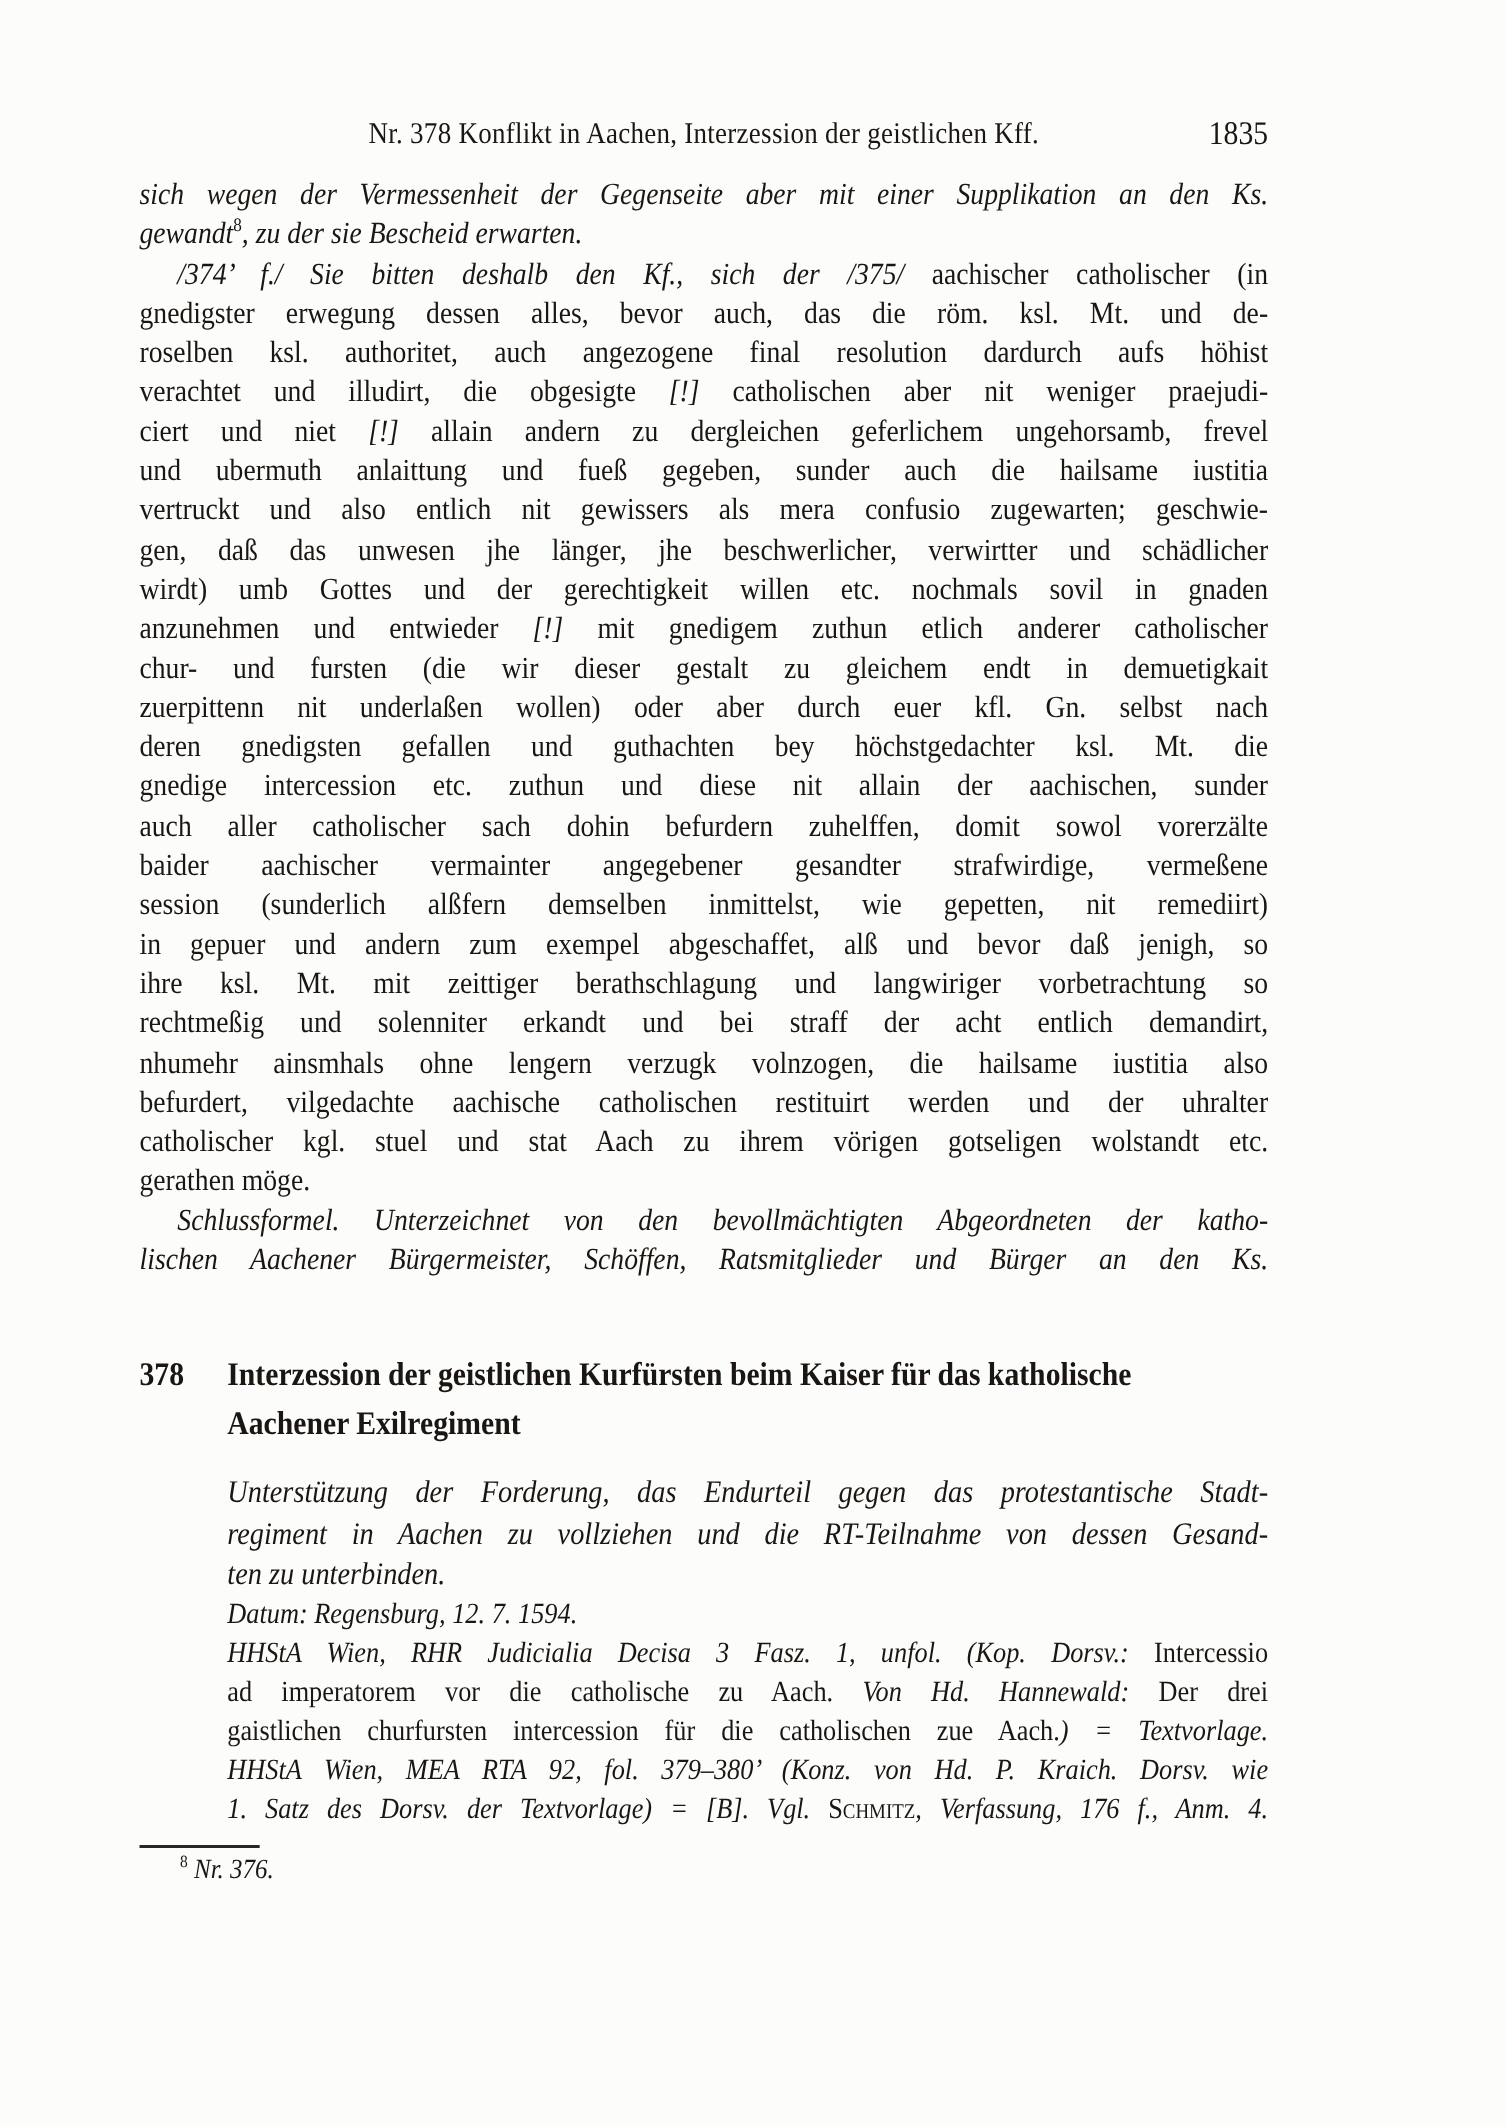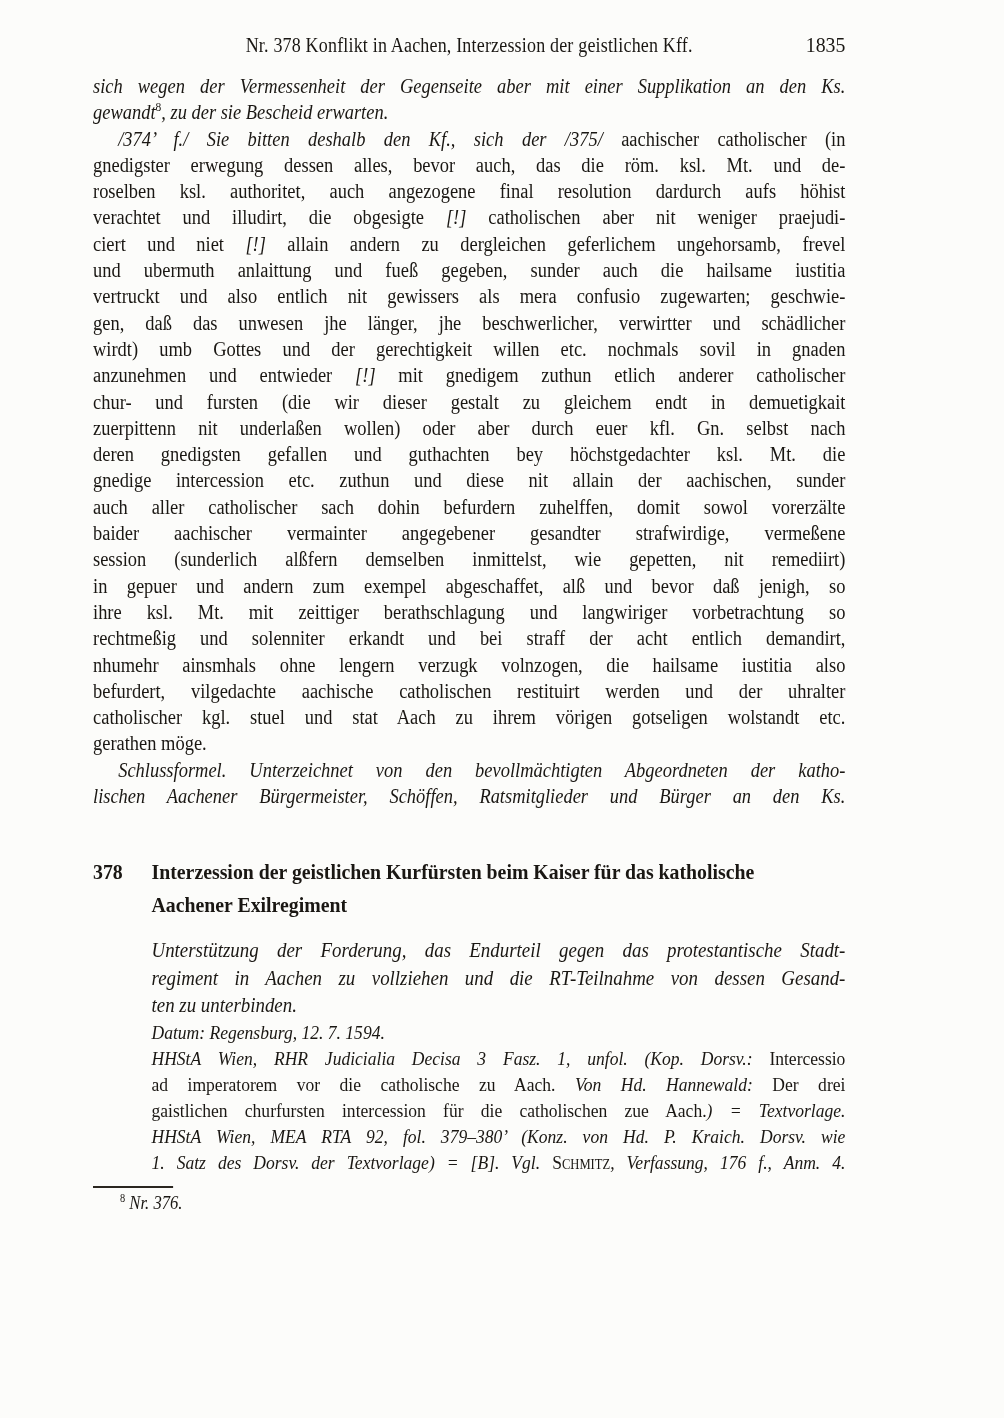--- a/index.html
+++ b/index.html
@@ -3,21 +3,21 @@
 <meta charset="utf-8">
 <style>
   :root { --paper:#fcfcfa; --ink:#1a1713; }
   * { box-sizing:border-box; }
   html,body { margin:0; padding:0; }
   body {
     width:1004px; height:1418px; overflow:hidden;
     background:var(--paper); color:var(--ink);
     font-family:"Liberation Serif", serif;
   }
-  .page { position:relative; width:900px; height:1418px; padding-top:34px; }
+  .page { position:relative; width:900px; height:1418px; padding-top:78px; }
   .col  { position:relative; margin-left:93px; width:836px;
           transform:scaleX(0.9); transform-origin:0 0; }
 
   .running-head { position:relative; height:26px; margin-bottom:13px;
                   text-align:center; font-size:20px; }
   .rh-title { letter-spacing:0.2px; }
   .rh-page  { position:absolute; right:0; top:-2px; font-size:22px; }
 
   .line { text-align:left; }
   .line.just { text-align:justify; text-align-last:justify; }

